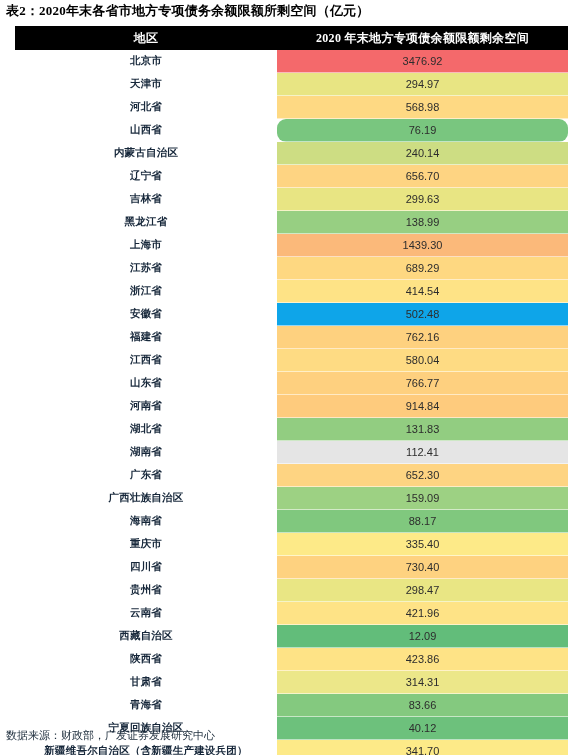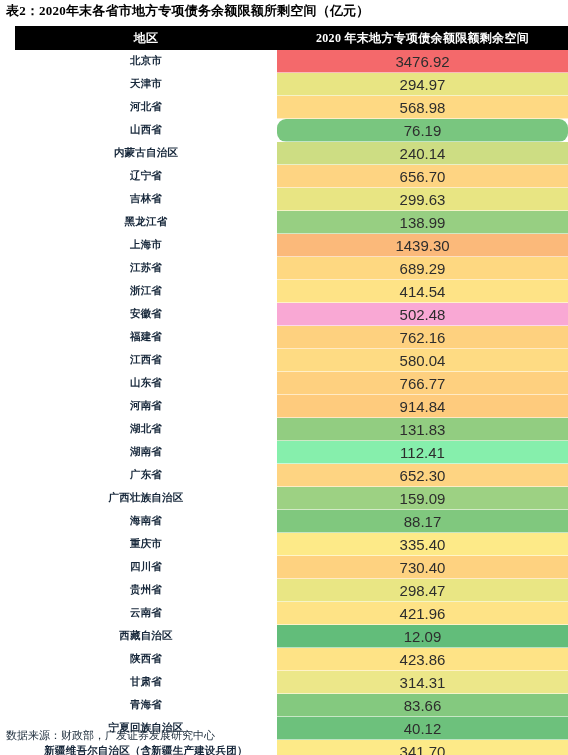--- a/index.html
+++ b/index.html
@@ -77,21 +77,21 @@
     background: #ffffff;
     font-weight: bold;
     color: #16273a;
     letter-spacing: 0.2px;
     font-family: "Liberation Serif", "DejaVu Serif", serif;
   }
 
   tbody td.value {
     color: #2d2d2d;
     font-family: "Liberation Sans", "DejaVu Sans", sans-serif;
-    font-size: 15px;
+    font-size: 11px;
     border-bottom: 0.6px solid rgba(255,255,255,0.55);
   }
 
   
   .footer-note {
     position: absolute;
     left: 6px;
     top: 728px;
     font-size: 11px;
     color: #1b2b3a;
@@ -158,21 +158,21 @@
           <tr>
             <td class="region">江苏省</td>
             <td class="value" style="background-color: rgb(254, 216, 129);">689.29</td>
           </tr>
           <tr>
             <td class="region">浙江省</td>
             <td class="value" style="background-color: rgb(254, 227, 134);">414.54</td>
           </tr>
           <tr>
             <td class="region">安徽省</td>
-            <td class="value" style="background-color: #f9a8d4;">502.48</td>
+            <td class="value" style="background-color: #0ea5e9;">502.48</td>
           </tr>
           <tr>
             <td class="region">福建省</td>
             <td class="value" style="background-color: rgb(254, 209, 127);">762.16</td>
           </tr>
           <tr>
             <td class="region">江西省</td>
             <td class="value" style="background-color: rgb(254, 219, 131);">580.04</td>
           </tr>
           <tr>
@@ -182,21 +182,21 @@
           <tr>
             <td class="region">河南省</td>
             <td class="value" style="background-color: rgb(254, 203, 125);">914.84</td>
           </tr>
           <tr>
             <td class="region">湖北省</td>
             <td class="value" style="background-color: rgb(146, 205, 129);">131.83</td>
           </tr>
           <tr>
             <td class="region">湖南省</td>
-            <td class="value" style="background-color: #86efac;">112.41</td>
+            <td class="value" style="background-color: #e5e5e5;">112.41</td>
           </tr>
           <tr>
             <td class="region">广东省</td>
             <td class="value" style="background-color: rgb(254, 212, 130);">652.30</td>
           </tr>
           <tr>
             <td class="region">广西壮族自治区</td>
             <td class="value" style="background-color: rgb(157, 209, 131);">159.09</td>
           </tr>
           <tr>

